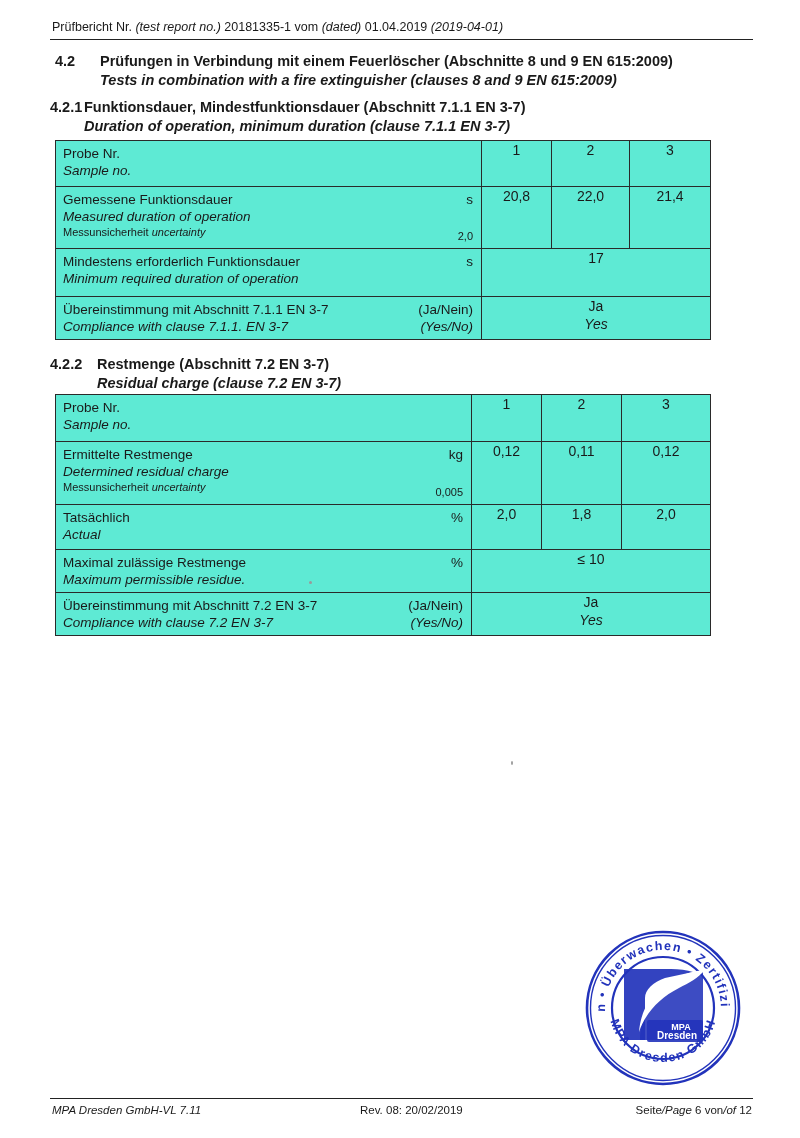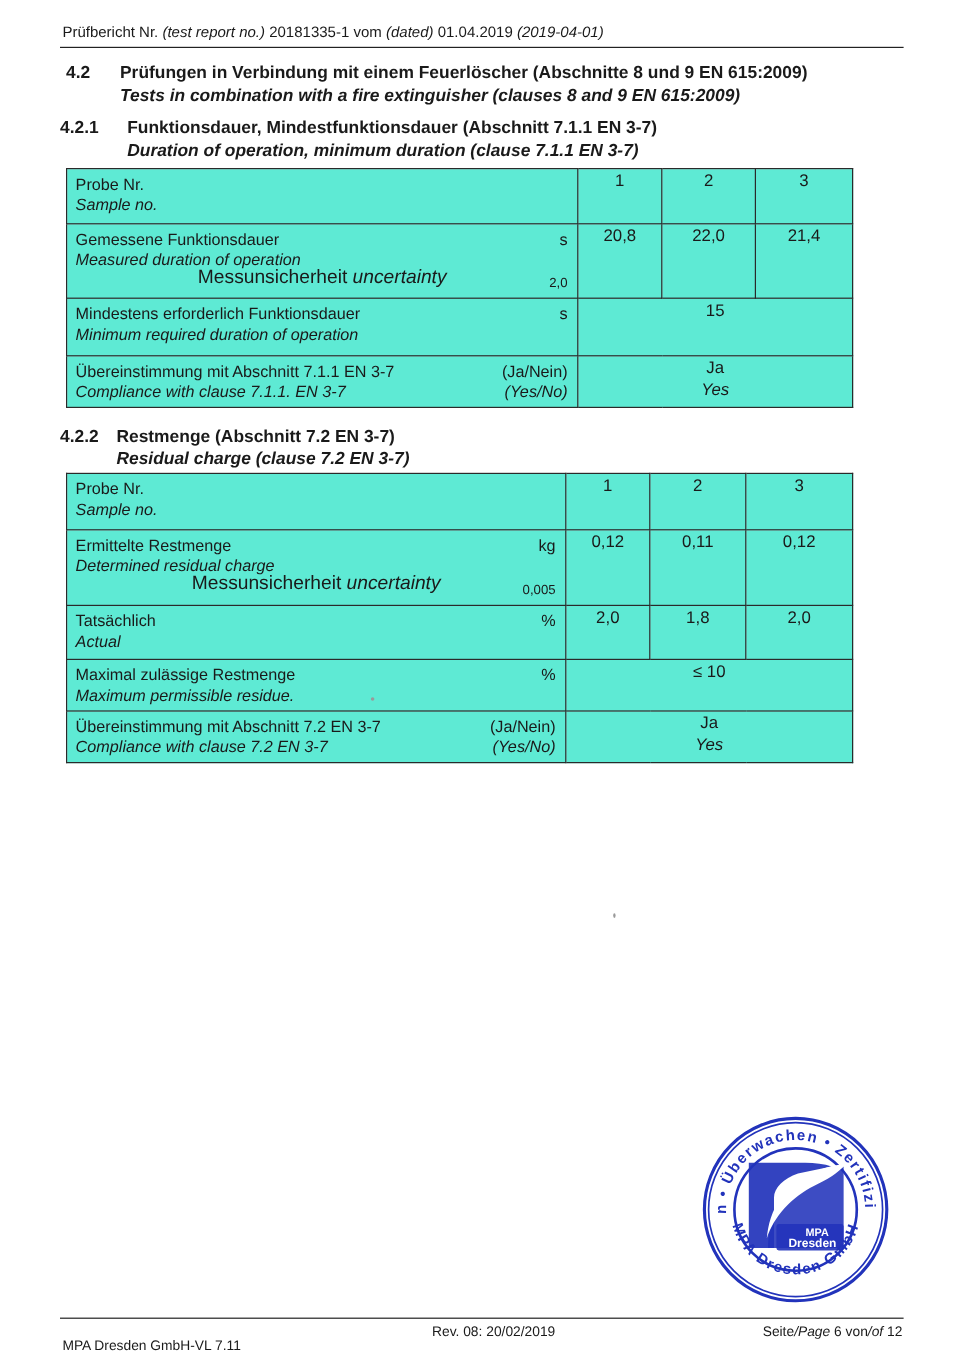--- a/index.html
+++ b/index.html
@@ -54,21 +54,21 @@
     top: 0;
   }
   .sec .body {
     display: block;
   }
   .sec .en { font-style: italic; }
 
   #sec-4-2      { left: 55px; top: 52px; width: 700px; }
   #sec-4-2 .body { margin-left: 45px; }
   #sec-4-2-1    { left: 50px; top: 98px; width: 700px; }
-  #sec-4-2-1 .body { margin-left: 56px; }
+  #sec-4-2-1 .body { margin-left: 34px; }
   #sec-4-2-2    { left: 50px; top: 355px; width: 700px; }
   #sec-4-2-2 .body { margin-left: 47px; }
 
   
   .rtable {
     position: absolute;
     border-collapse: collapse;
     table-layout: fixed;
     font-size: 13.5px;
   }
@@ -80,24 +80,23 @@
   }
   .cell {
     position: relative;
     box-sizing: border-box;
     padding: 4px 7px 3px 7px;
     height: 100%;
   }
   .de { line-height: 17px; white-space: nowrap; }
   .en { font-style: italic; line-height: 17px; white-space: nowrap; }
   .unc {
-    font-size: 16px;
+    font-size: 11px;
     line-height: 14px;
     white-space: nowrap;
-    text-align: center;
   }
   .unit {
     position: absolute;
     right: 8px;
     top: 4px;
     font-size: 13.5px;
     line-height: 17px;
     text-align: right;
   }
   .unit-stack {
@@ -148,21 +147,21 @@
     background: #222;
   }
   .footer {
     position: absolute;
     left: 52px;
     top: 1103px;
     width: 700px;
     font-size: 11.5px;
     line-height: 15px;
   }
-  .footer .f-left   { position: absolute; left: 0; top: 12px; white-space: nowrap; }
+  .footer .f-left   { position: absolute; left: 0; top: 0; white-space: nowrap; font-style: italic; }
   .footer .f-center { position: absolute; left: 308px; top: 0; white-space: nowrap; }
   .footer .f-right  { position: absolute; right: 0; top: 0; white-space: nowrap; }
 
   .speck {
     position: absolute;
     background: #9a9a9a;
     border-radius: 50%;
   }
 </style>
 </head>
@@ -234,21 +233,21 @@
         <td class="num-cell">21,4</td>
       </tr>
       <tr>
         <td style="height:47px">
           <div class="cell">
             <div class="de">Mindestens erforderlich Funktionsdauer</div>
             <div class="en">Minimum required duration of operation</div>
             <span class="unit">s</span>
           </div>
         </td>
-        <td class="center-cell" colspan="3">15</td>
+        <td class="center-cell" colspan="3">17</td>
       </tr>
       <tr>
         <td style="height:42px">
           <div class="cell">
             <div class="de">Übereinstimmung mit Abschnitt 7.1.1 EN 3-7</div>
             <div class="en">Compliance with clause 7.1.1. EN 3-7</div>
             <span class="unit-stack">
               <span class="de" style="display:block">(Ja/Nein)</span>
               <span class="en" style="display:block">(Yes/No)</span>
             </span>

